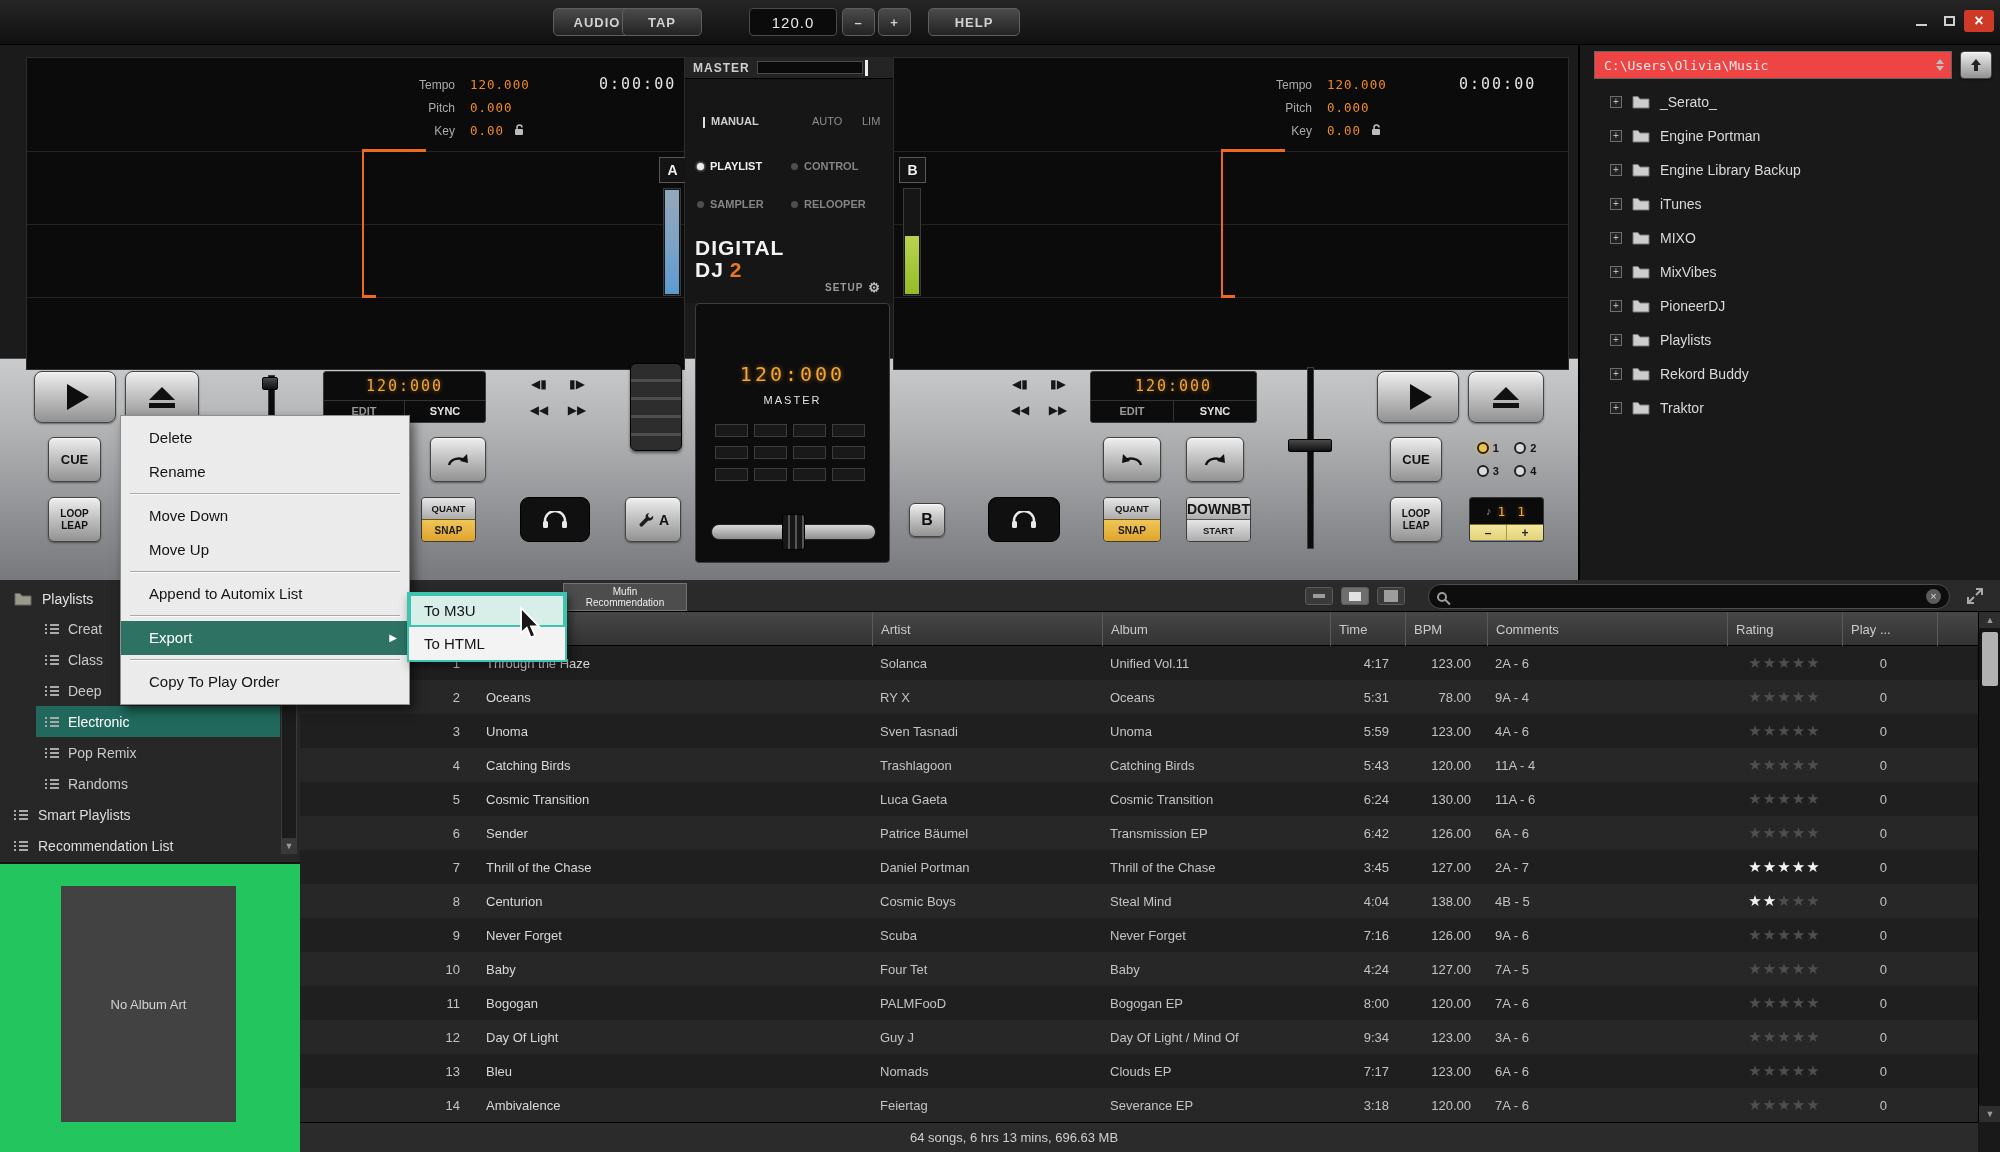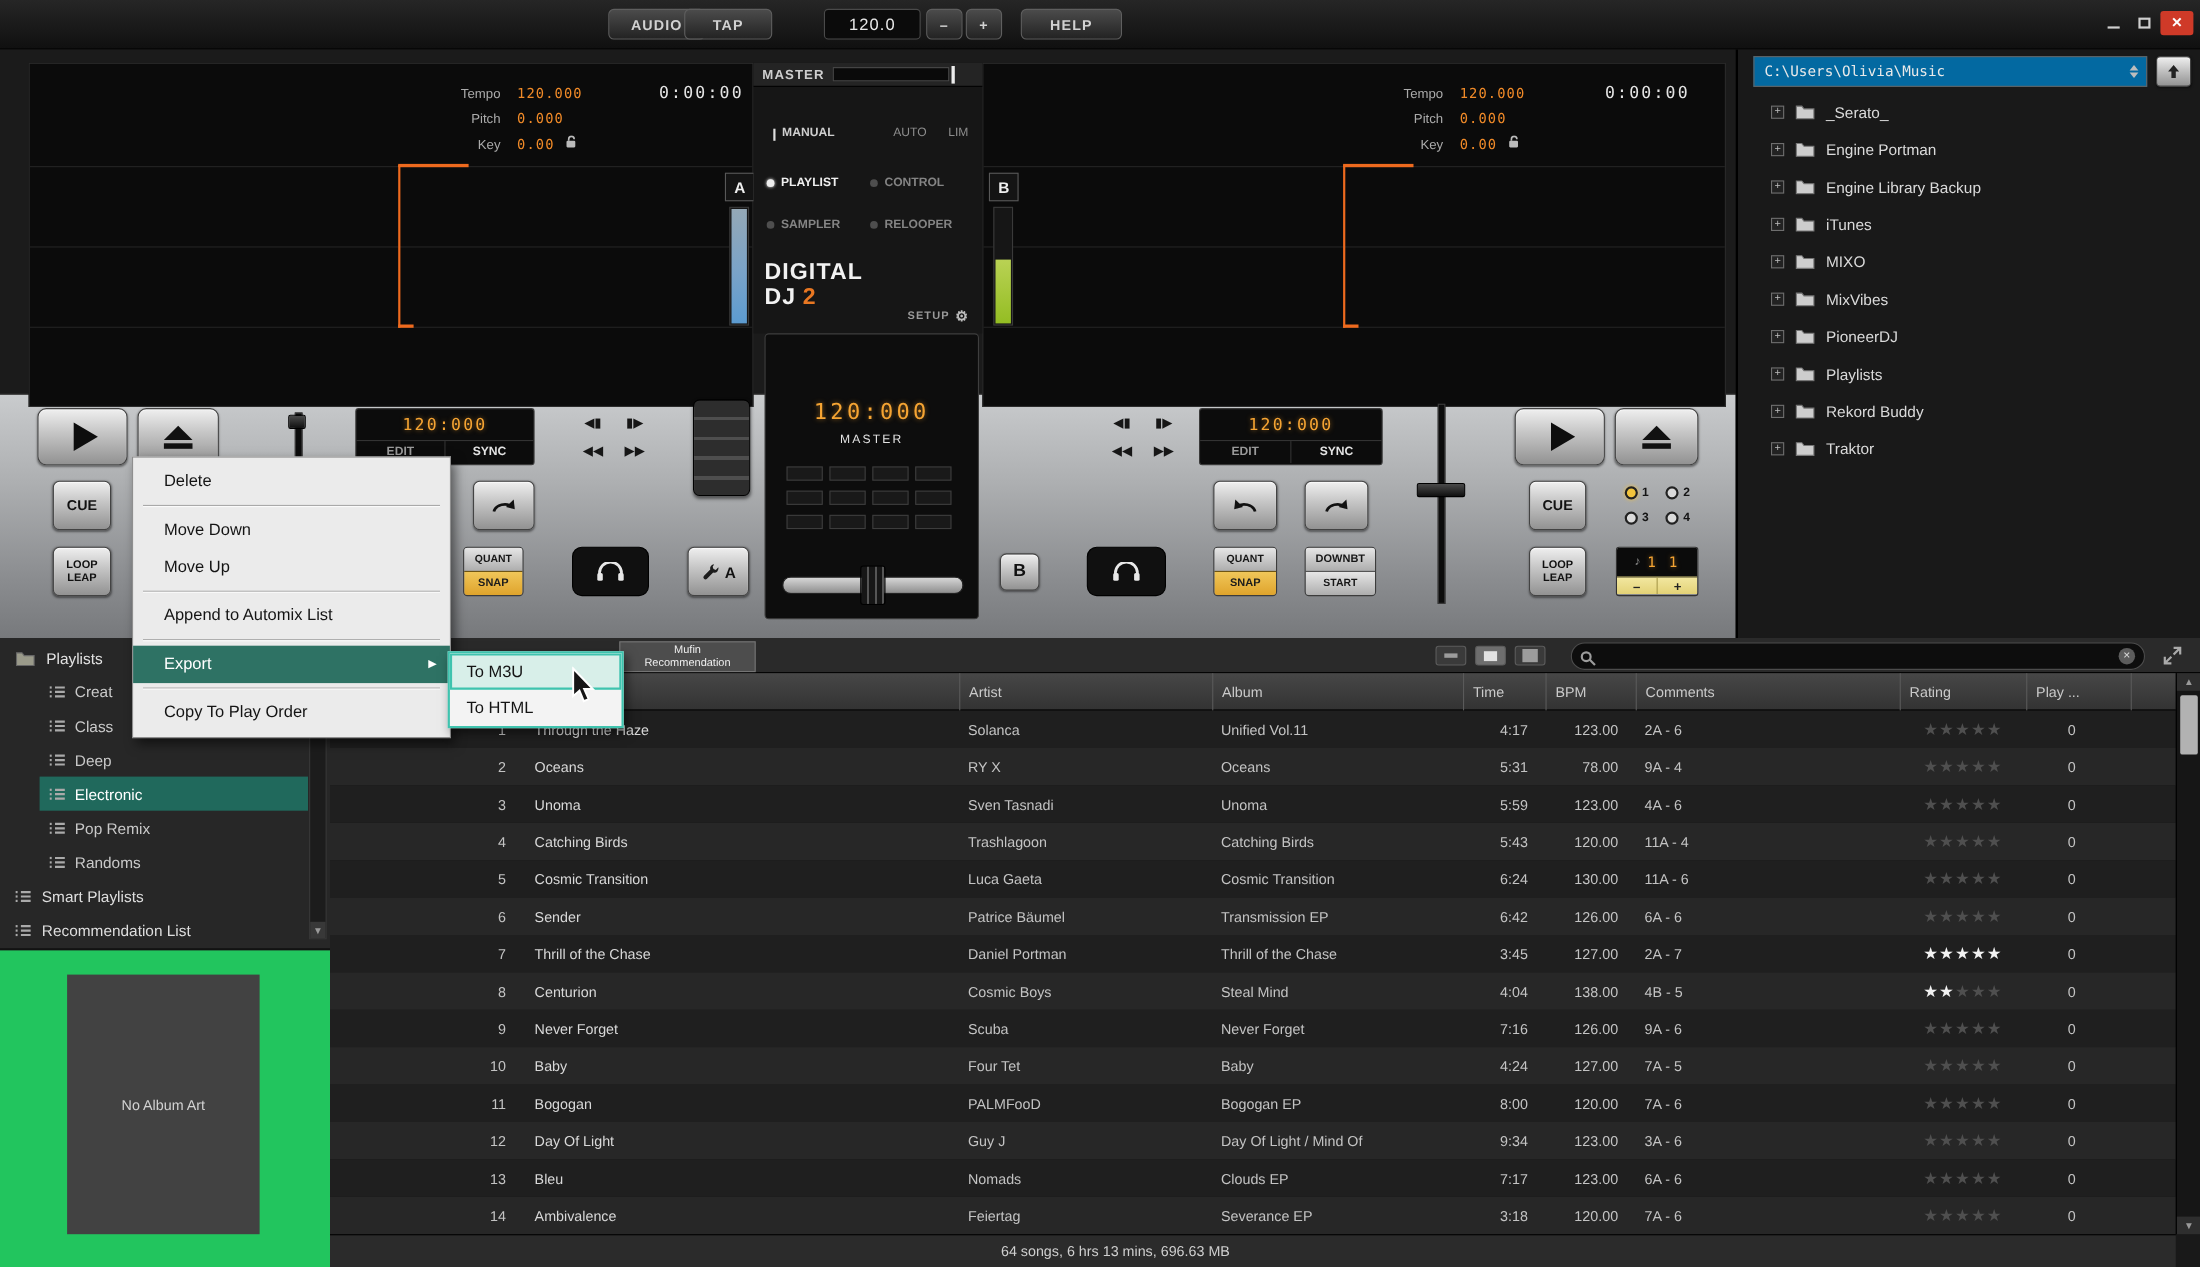--- a/index.html
+++ b/index.html
@@ -140,21 +140,21 @@
   .bb-seg { font-size:13px; letter-spacing:2px; }
   .bb-bot { height:16px; background:linear-gradient(180deg,#f2e7a0,#e3d277); border-top:1px solid #7a6e2c;
             display:flex; }
   .bb-bot span { flex:1; display:flex; align-items:center; justify-content:center; font-size:12px;
                  font-weight:bold; color:#222; }
   .bb-bot span:first-child { border-right:1px solid #a89a4a; }
 
   
   #browser { position:absolute; left:1578px; top:45px; width:422px; height:535px; background:#191919;
              border-left:2px solid #000; }
-  #pathbar { position:absolute; left:14px; top:6px; width:358px; height:28px; background:#0369a1;
+  #pathbar { position:absolute; left:14px; top:6px; width:358px; height:28px; background:#ef4444;
              border:1px solid #636363; display:flex; align-items:center; padding:0 22px 0 9px; }
   #pathbar .ptext { color:#eaeaea; font-family:"DejaVu Sans Mono",monospace; font-size:13px; white-space:nowrap; }
   .udarrows { position:absolute; right:7px; top:7px; display:flex; flex-direction:column; gap:2px; }
   .tri-up-s { width:0; height:0; border-left:4px solid transparent; border-right:4px solid transparent;
               border-bottom:5px solid #bdbdbd; }
   .tri-dn-s { width:0; height:0; border-left:4px solid transparent; border-right:4px solid transparent;
               border-top:5px solid #bdbdbd; }
   #upbtn { position:absolute; left:380px; top:6px; width:32px; height:28px; border-radius:4px; }
   #btree { position:absolute; left:0; top:40px; width:422px; }
   .trow { height:34px; display:flex; align-items:center; padding-left:30px; gap:10px; }
@@ -523,21 +523,21 @@
         <path d="M3,16 L3,10 A10,10 0 0 1 23,10 L23,16" fill="none" stroke="#e8e8e8" stroke-width="2.5"></path>
         <rect x="1" y="10" width="5" height="7" rx="1.5" fill="#e8e8e8"></rect>
         <rect x="20" y="10" width="5" height="7" rx="1.5" fill="#e8e8e8"></rect>
       </svg>
   </div>
   <div class="qs abs" style="left:1103px;top:452px;width:58px;height:45px">
     <div class="qs-top">QUANT</div>
     <div class="qs-bot">SNAP</div>
   </div>
   <div class="qs abs" style="left:1186px;top:452px;width:65px;height:45px">
-    <div class="qs-top" style="font-size:10px">DOWNBT</div>
+    <div class="qs-top" style="font-size:14px">DOWNBT</div>
     <div class="qs-top" style="border-top:1px solid #555;font-size:9.5px">START</div>
   </div>
   <div class="metal two-line abs" style="left:1390px;top:452px;width:52px;height:45px">
     <span>LOOP</span>
       <span>LEAP</span>
   </div>
   <div class="beatbox abs" style="left:1469px;top:452px;width:75px;height:45px">
     <div class="bb-top">
       <span class="bb-note">♪</span>
       <span class="bb-seg sevenseg">1 1</span>
@@ -1057,20 +1057,21 @@
 
   <div id="lib-scroll">
     <div class="sb-arrow" style="top:0">▲</div>
     <div id="sb-thumb"></div>
     <div class="sb-arrow" style="bottom:0">▼</div>
   </div>
 </div>
 
 <div id="context-menu">
   <div class="cm-item">Delete</div>
+  <div class="cm-item">Rename</div>
   <div class="cm-sep"></div>
   <div class="cm-item">Move Down</div>
   <div class="cm-item">Move Up</div>
   <div class="cm-sep"></div>
   <div class="cm-item">Append to Automix List</div>
   <div class="cm-sep"></div>
   <div class="cm-item cm-hl">
     <span>Export</span>
       <span class="cm-arrow">▶</span>
   </div>

